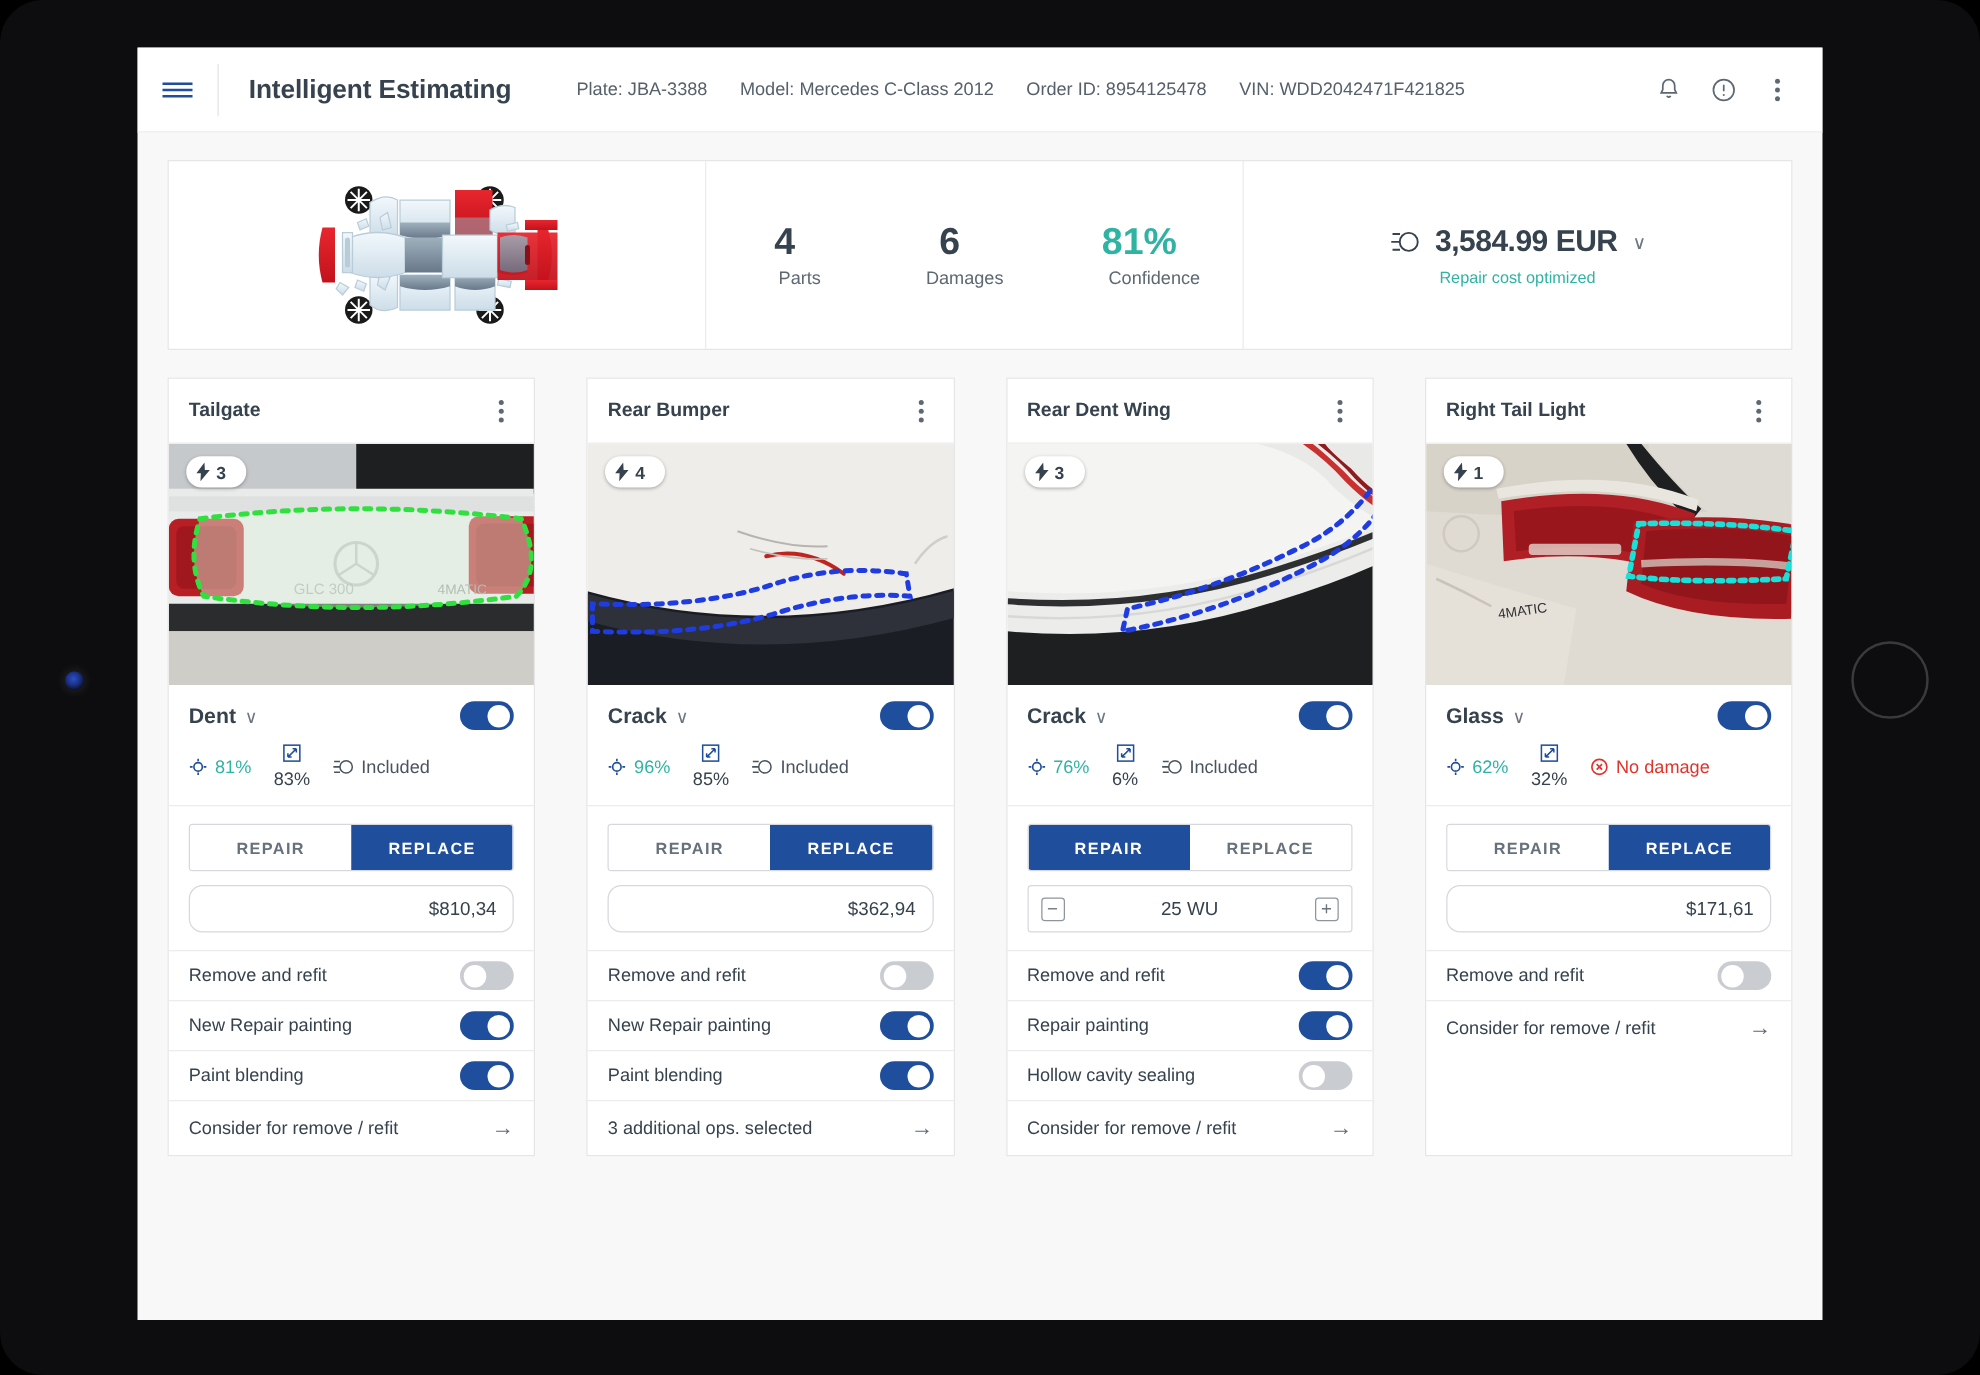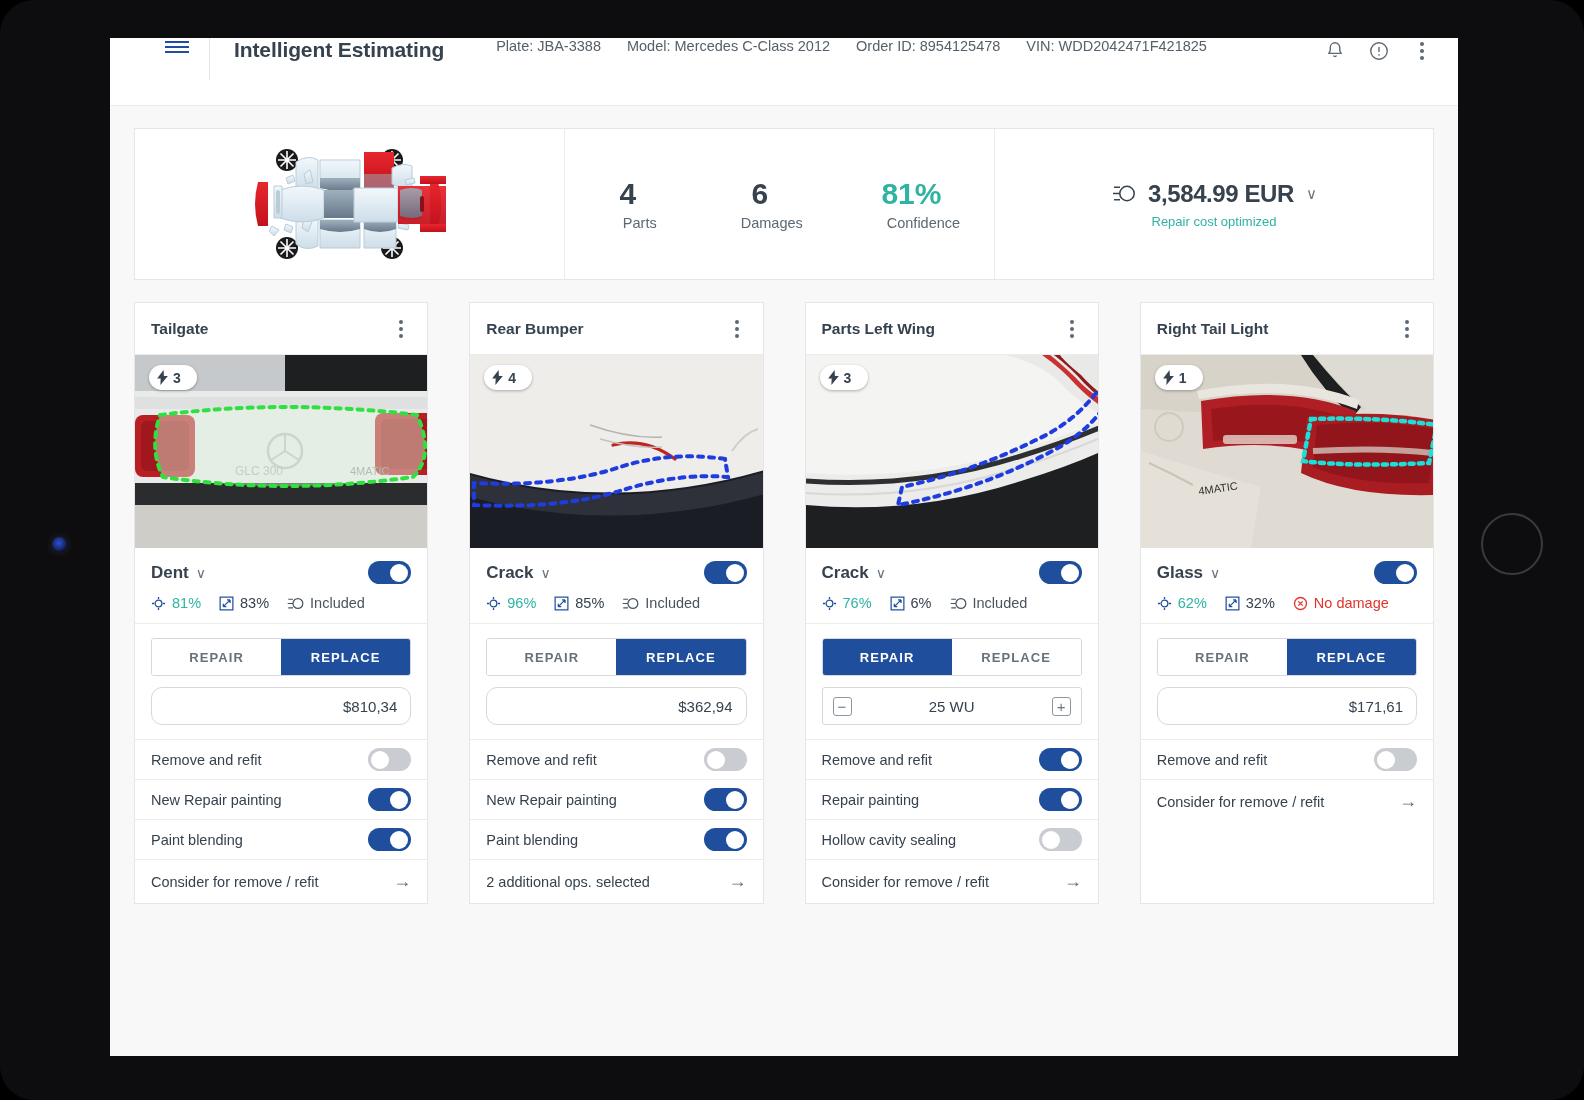--- a/index.html
+++ b/index.html
@@ -29,23 +29,22 @@
   .screen {
     position: absolute; left: 110px; top: 38px;
     width: 1348px; height: 1018px;
     background: #f8f8f8;
     overflow: hidden;
   }
 
   
   .appbar {
     height: 68px; background: #fff;
-    display: flex; align-items: flex-start;
+    display: flex; align-items: center;
     border-bottom: 1px solid #ececec;
-    padding-left: 35px;
   }
   .burger {
     width: 64px; display:flex; align-items:center; justify-content:center;
     cursor: pointer;
   }
   .burger span{ display:block; width:24px; height:2px; background:#1f4e9c; margin:3px 0;}
   .appbar-div { width:1px; height:42px; background:#e4e4e4; }
   .app-title {
     font-size: 21px; font-weight: 700; color: #36424e;
     margin-left: 24px; letter-spacing: -0.1px; white-space: nowrap;
@@ -104,21 +103,21 @@
             position:relative; cursor:pointer; }
   .toggle.on { background:#1f4e9c; }
   .toggle.off { background:#c9cdd1; }
   .toggle .knob { position:absolute; top:2.5px; width:18px; height:18px;
                   border-radius:50%; background:#fff; }
   .toggle.on .knob { right:3px; }
   .toggle.off .knob { left:3px; }
   .info-stats { display:flex; align-items:center; gap:18px; margin-top:11px; }
   .istat { display:flex; align-items:center; gap:6px; font-size:14.5px; }
   .istat.teal { color:#2fb3a3; }
-  .istat.dark { color:#36424e; }
+  .istat.dark { color:#36424e;flex-direction:column; }
   .istat.grey { color:#4a545f; }
   .istat.red { color:#e0342b; }
   .istat svg { flex:none; }
 
   .card-actions { padding:14px 16px 0 16px; }
   .seg { display:flex; height:38px; border:1px solid #d5d9dd; border-radius:3px; overflow:hidden; }
   .seg div { flex:1; display:flex; align-items:center; justify-content:center;
              font-size:13px; font-weight:700; letter-spacing:1.1px; cursor:pointer; }
   .seg .sel { background:#1f4e9c; color:#fff; }
   .seg .unsel { background:#fff; color:#67717b; }
@@ -469,29 +468,29 @@
                 <div class="knob"></div>
               </div>
           </div>
           <div class="opt-row">
             <span class="opt-label">Paint blending</span>
             <div class="toggle on">
                 <div class="knob"></div>
               </div>
           </div>
           <div class="link-row">
-            <span class="opt-label">2 additional ops. selected</span>
+            <span class="opt-label">3 additional ops. selected</span>
             <span class="arrow">→</span>
           </div>
         </div>
       </div>
 
       <div class="card">
         <div class="card-head">
-          <div class="card-title">Parts Left Wing</div>
+          <div class="card-title">Rear Dent Wing</div>
           <div class="kebab-dots">
               <i></i>
               <i></i>
               <i></i>
             </div>
         </div>
         <div class="card-photo">
           <svg width="305" height="193" viewBox="0 0 305 193" style="position:absolute;left:0;top:0">
             <rect width="305" height="193" fill="#f1f1ef"></rect>
             <path d="M0 0 h305 v193 h-305z" fill="#f4f4f2"></path>

